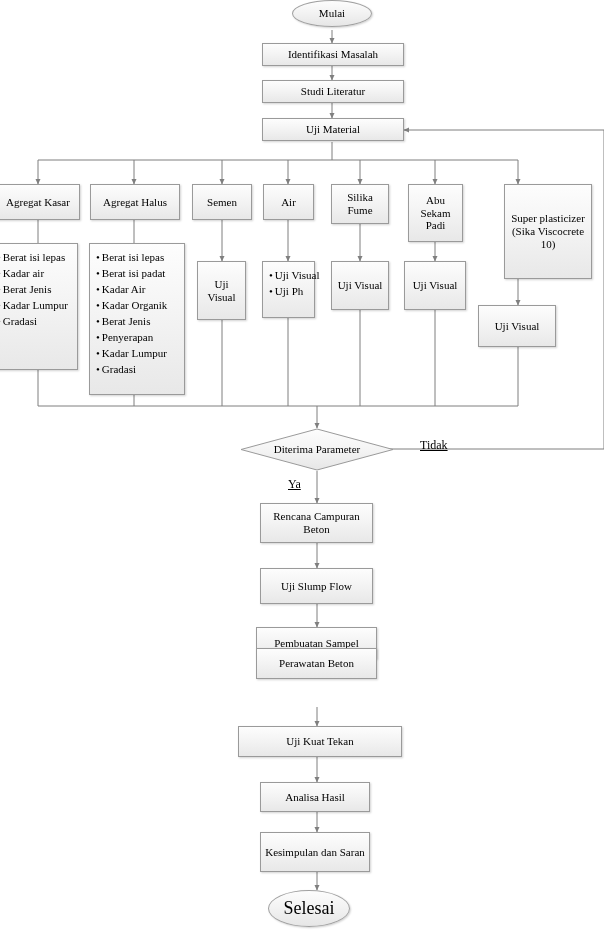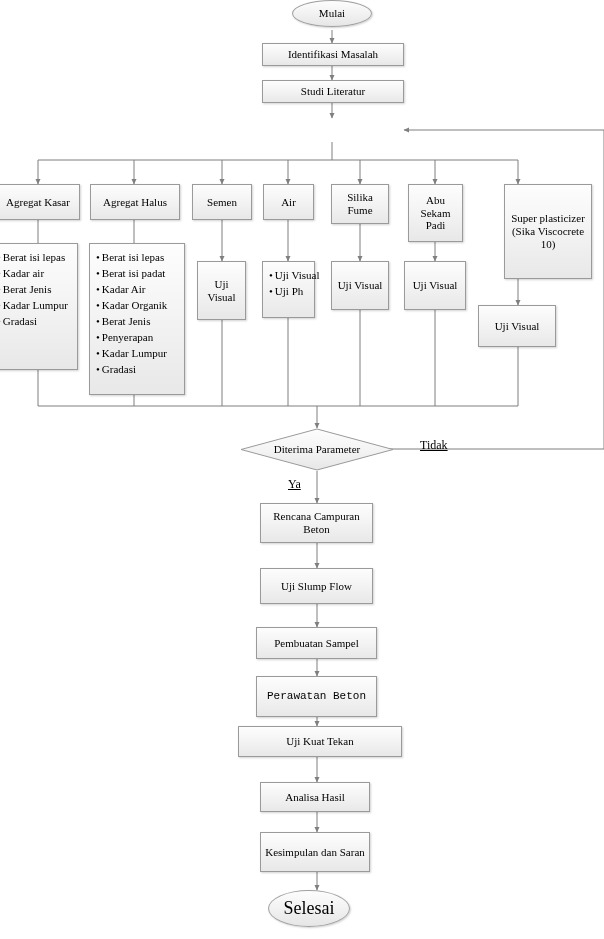--- a/index.html
+++ b/index.html
@@ -129,20 +129,23 @@
   </div>
 
   <div class="node" style="left:262px;top:43px;width:142px;height:23px;">
     <span>Identifikasi Masalah</span>
   </div>
 
   <div class="node" style="left:262px;top:80px;width:142px;height:23px;">
     <span>Studi Literatur</span>
   </div>
 
+  <div class="node" style="left:262px;top:118px;width:142px;height:23px;">
+    <span>Uji Material</span>
+  </div>
 
   <div class="node" style="left:-4px;top:184px;width:84px;height:36px;">
     <span>Agregat Kasar</span>
   </div>
 
   <div class="node" style="left:90px;top:184px;width:90px;height:36px;">
     <span>Agregat Halus</span>
   </div>
 
   <div class="node" style="left:192px;top:184px;width:60px;height:36px;">
@@ -233,21 +236,21 @@
   </div>
 
   <div class="node" style="left:260px;top:568px;width:113px;height:36px;">
     <span>Uji Slump Flow</span>
   </div>
 
   <div class="node" style="left:256px;top:627px;width:121px;height:32px;">
     <span>Pembuatan Sampel</span>
   </div>
 
-  <div class="node" style="left:256px;top:676px;width:121px;height:41px;font-family:Liberation Mono, monospace;">
+  <div class="node" style="left:256px;top:648px;width:121px;height:31px;">
     <span>Perawatan Beton</span>
   </div>
 
   <div class="node" style="left:238px;top:726px;width:164px;height:31px;">
     <span>Uji Kuat Tekan</span>
   </div>
 
   <div class="node" style="left:260px;top:782px;width:110px;height:30px;">
     <span>Analisa Hasil</span>
   </div>

